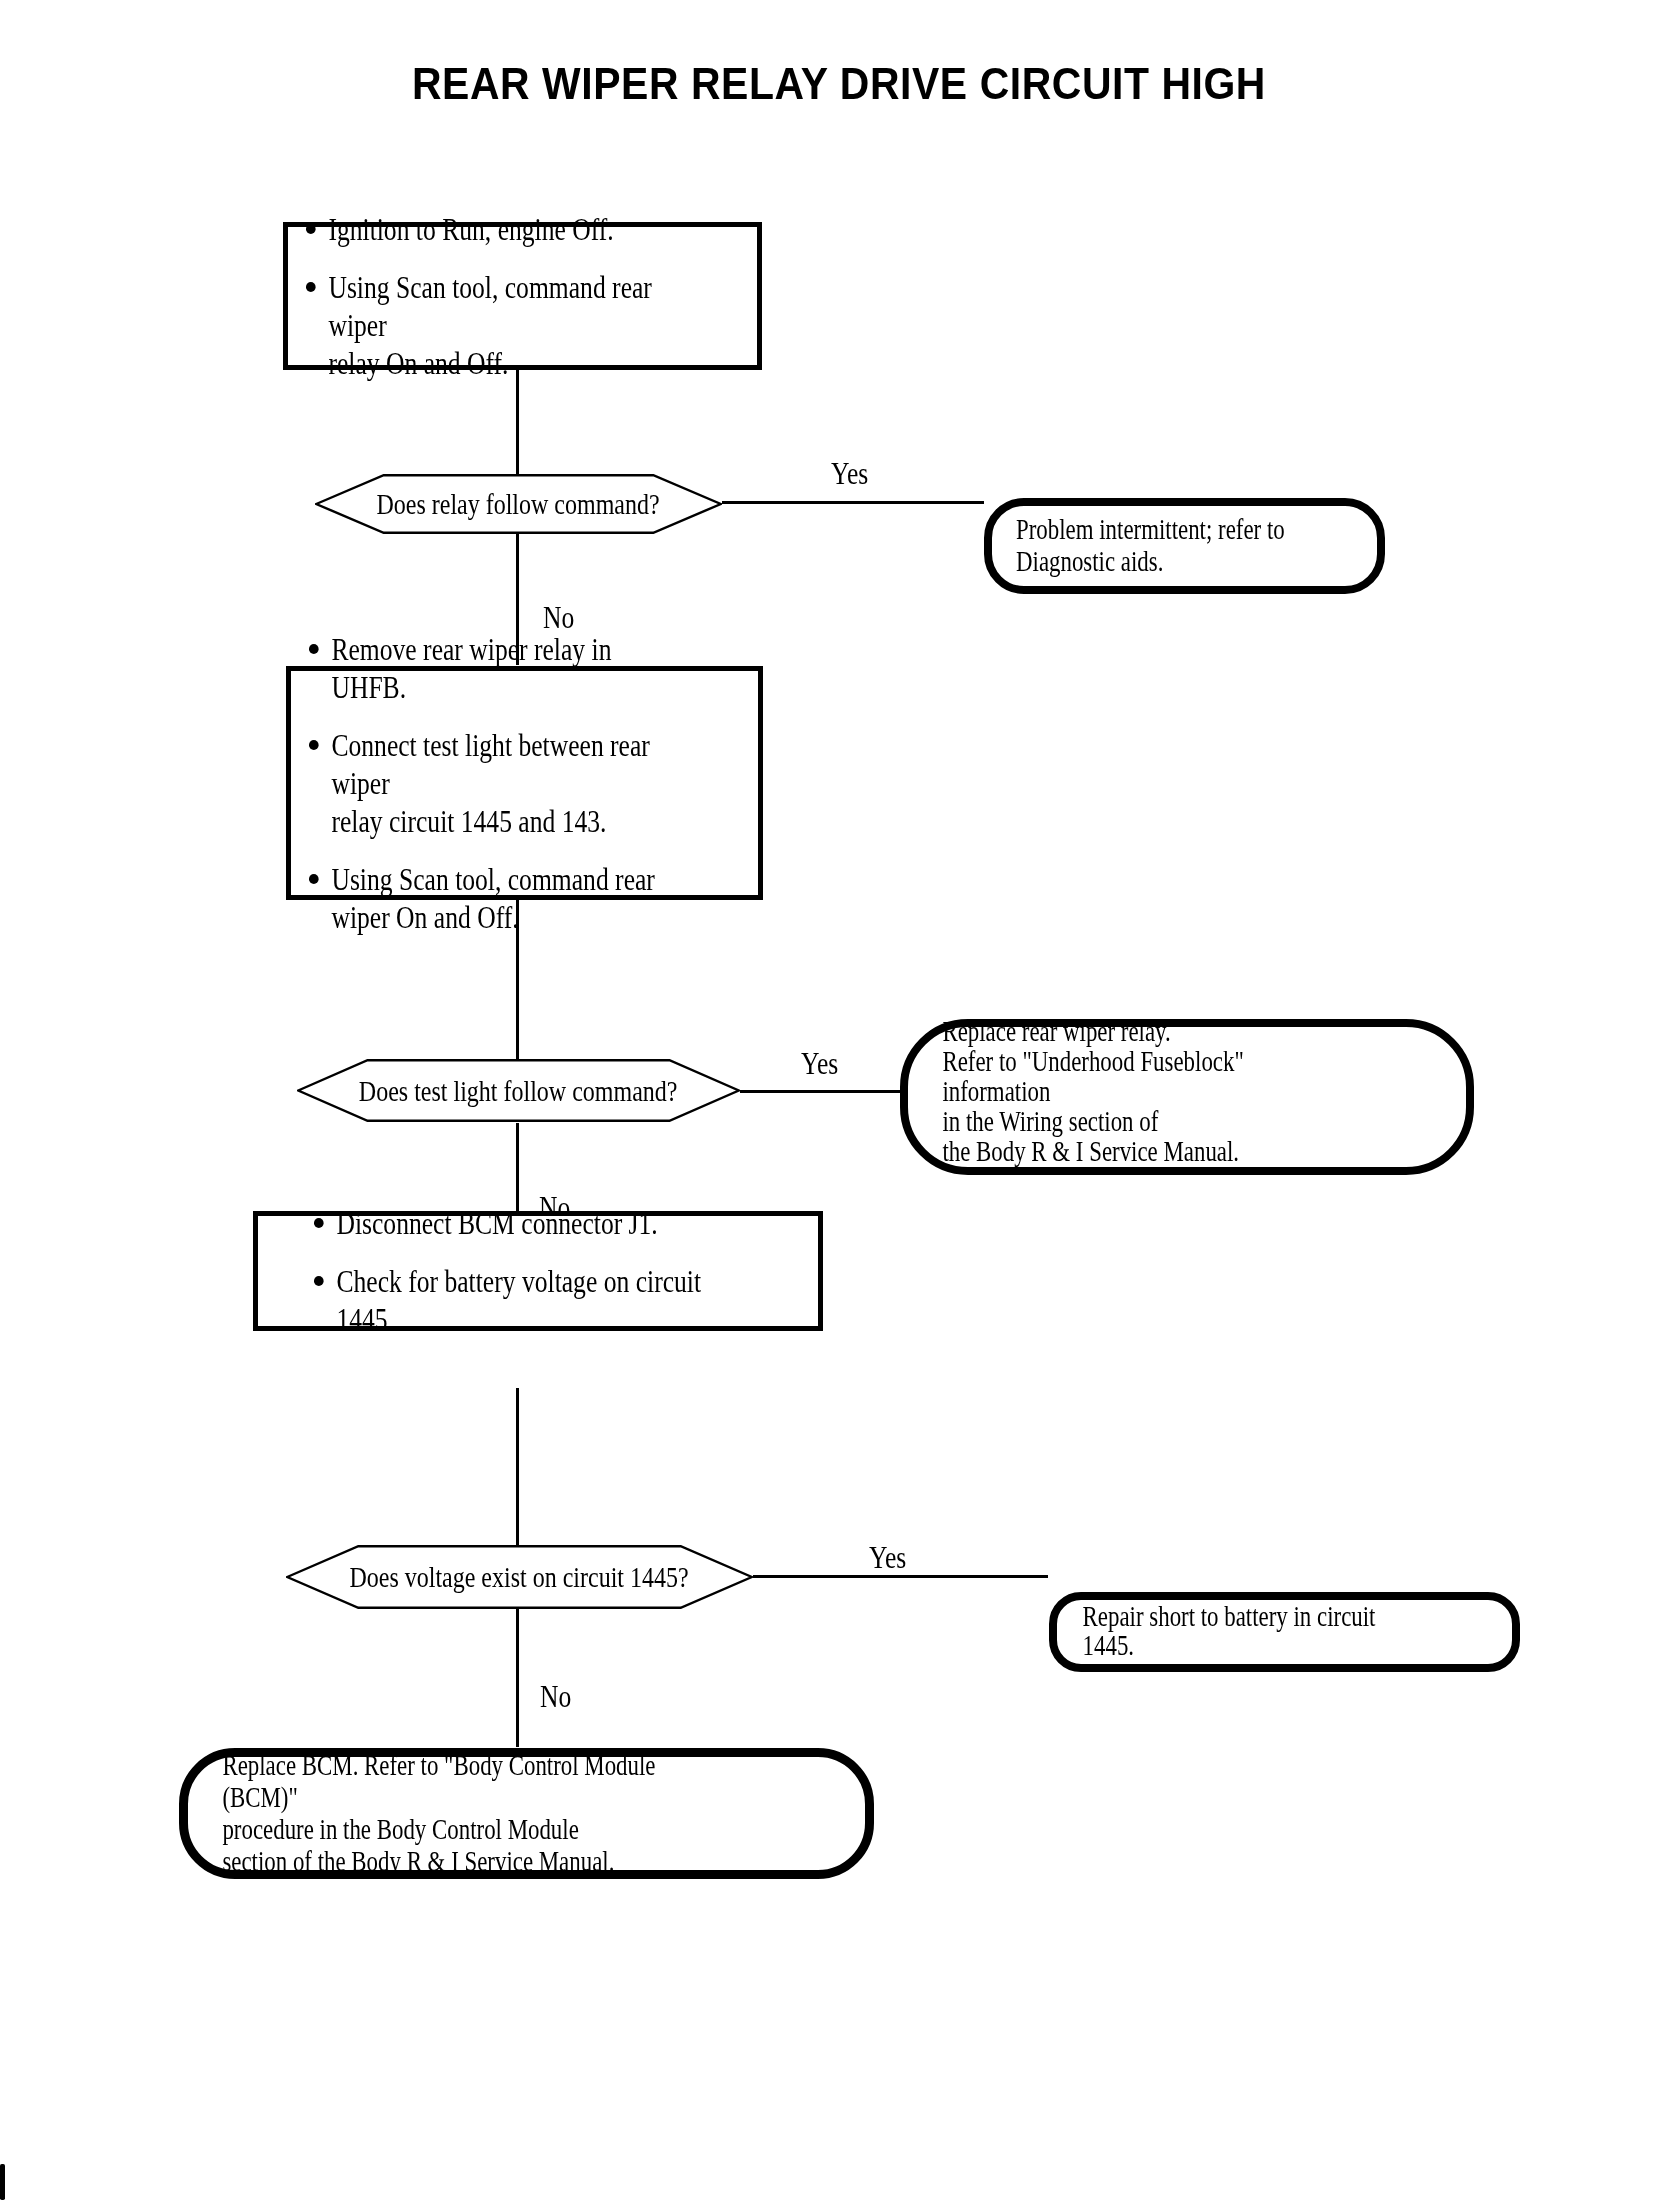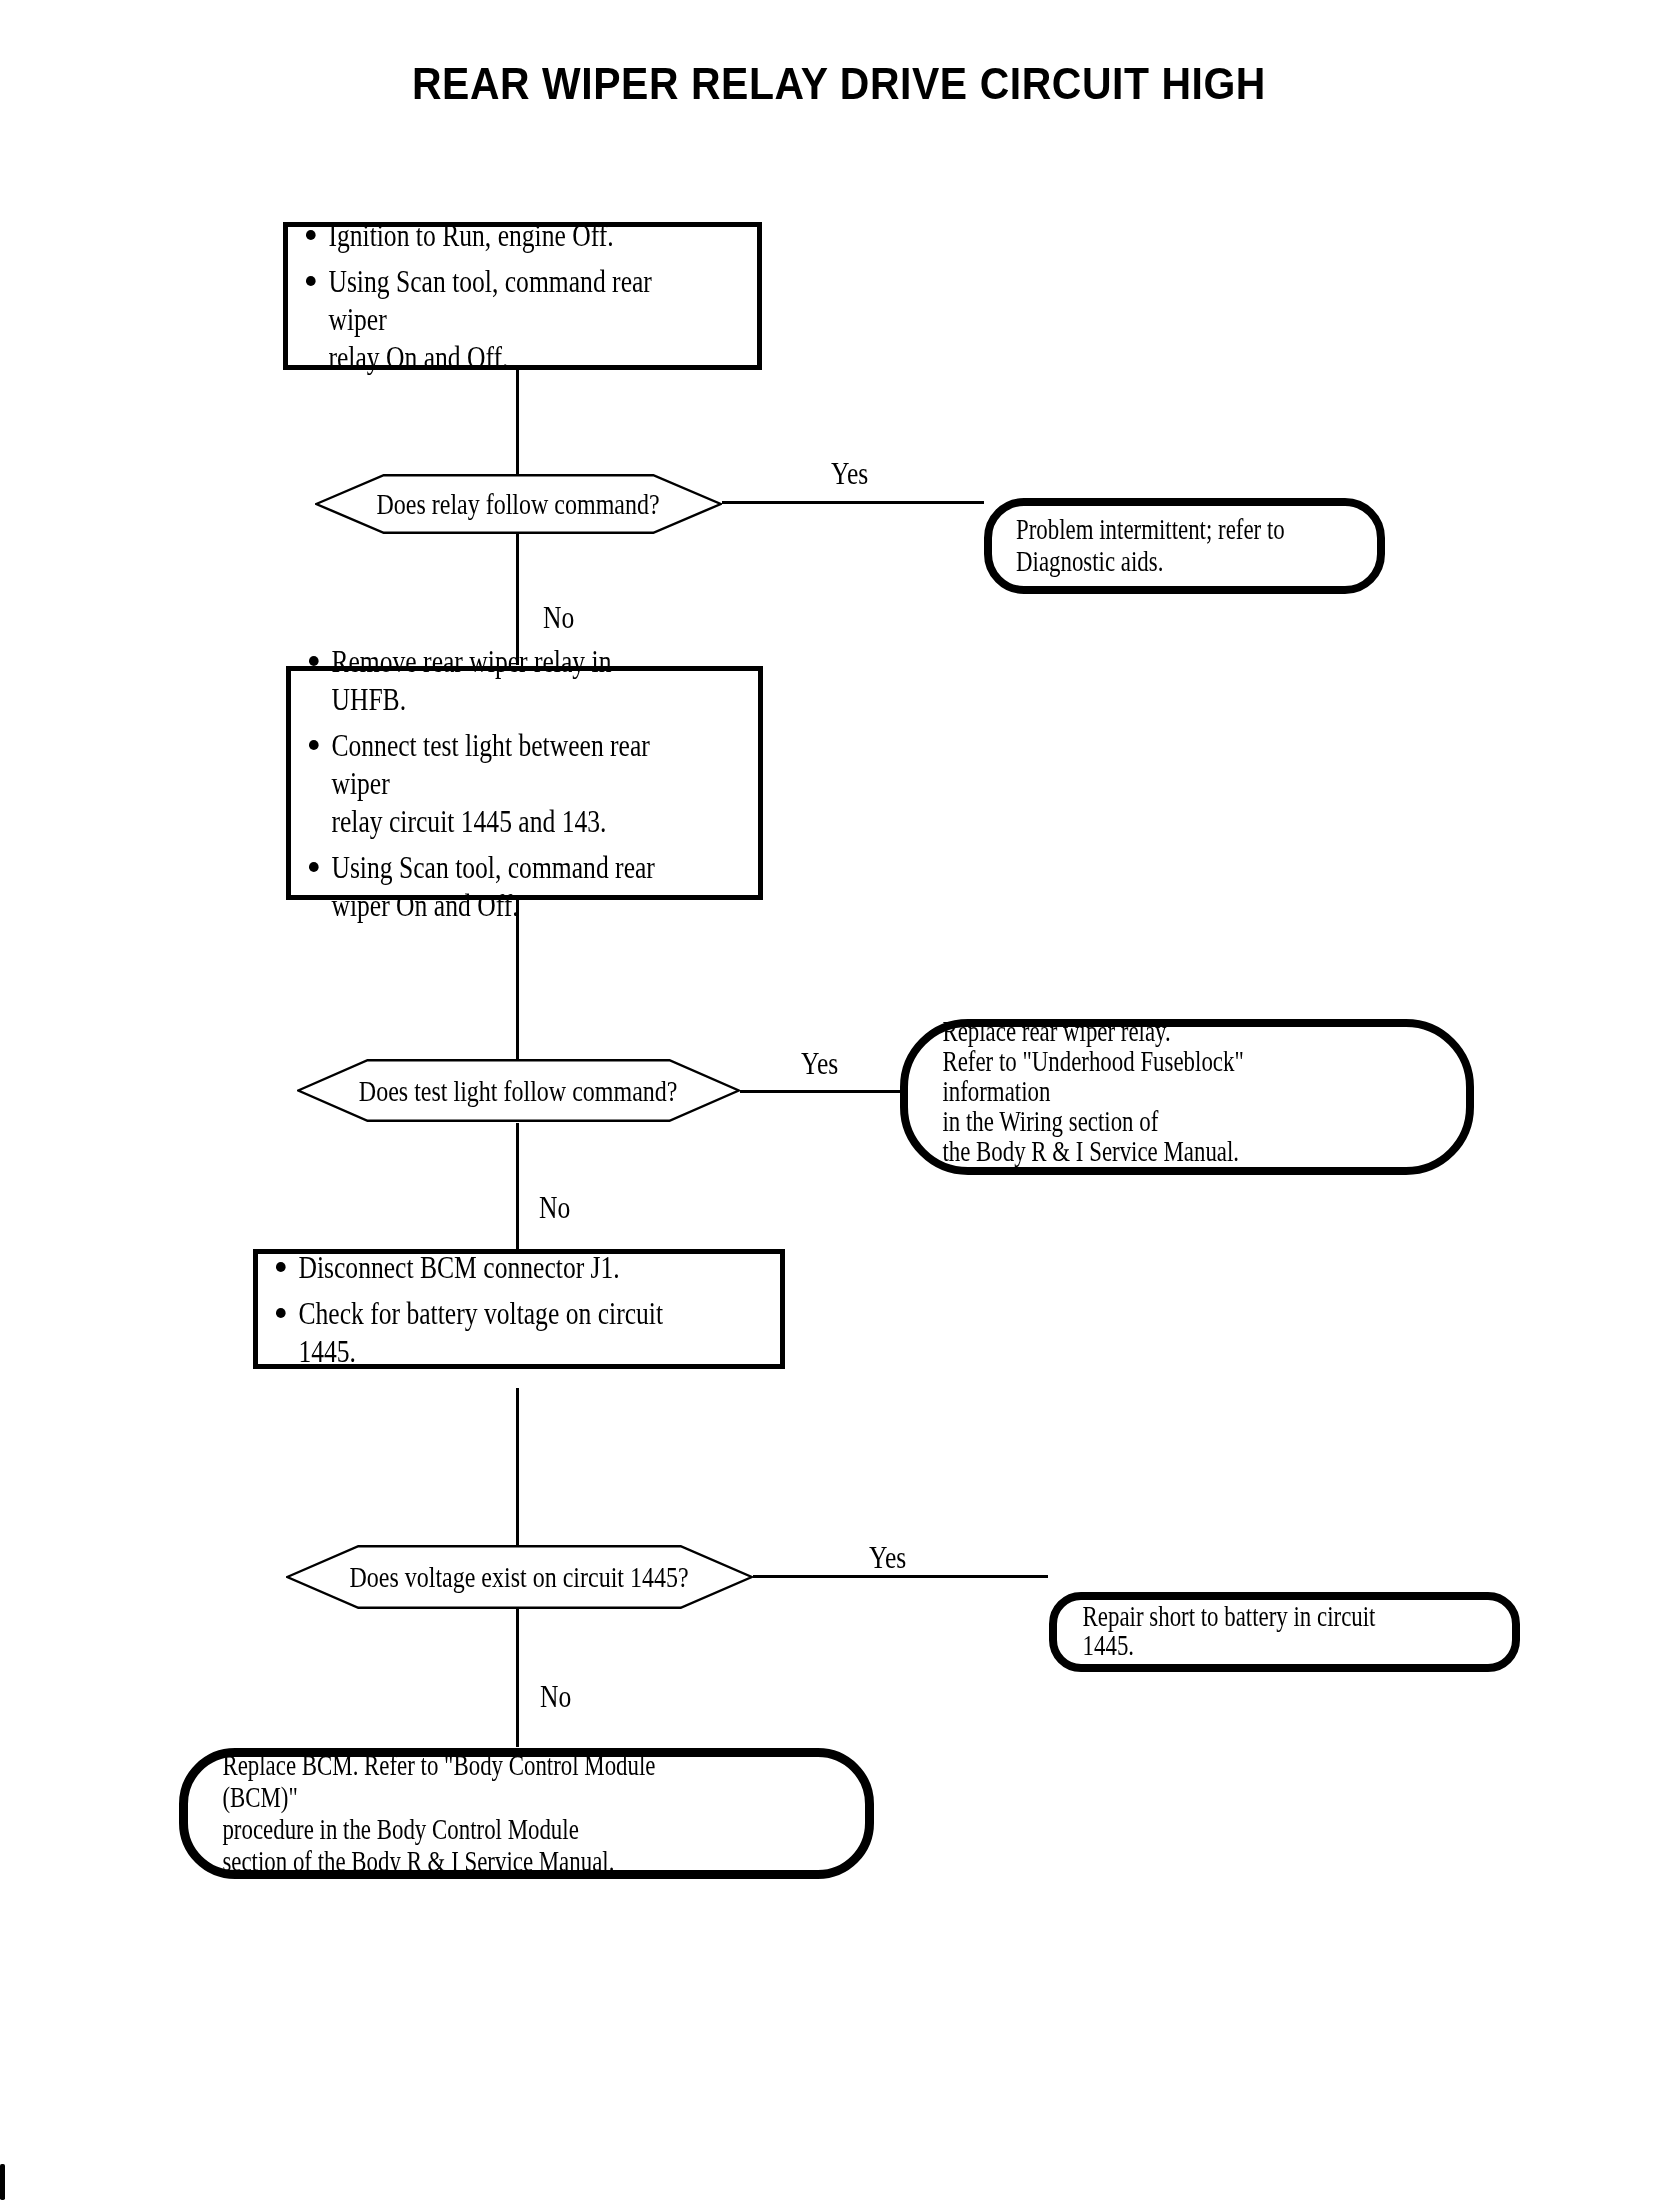--- a/index.html
+++ b/index.html
@@ -36,21 +36,21 @@
     position:absolute; font-size:32px; line-height:32px; white-space:nowrap;
   }
 
   
   .process {
     position:absolute; background:#fff; border:5.5px solid #000;
     display:flex; align-items:center;
   }
   .process ul {
     list-style:none; margin:0; padding:0 9.7px 0 18px;
-    display:flex; flex-direction:column; gap:8px; width:100%;
+    display:flex; flex-direction:column; gap:20px; width:100%;
   }
   .process li {
     position:relative; padding-left:28px;
     font-size:32px; line-height:38px; white-space:pre-line;
   }
   .process li::before {
     content:""; position:absolute; left:0; top:14px;
     width:12px; height:9.7px; border-radius:50%; background:#000;
   }
 
@@ -127,21 +127,21 @@
   <span class="q cond-c">Does test light follow command?</span>
 </div>
 
 <div class="rounded" style="left:900px;top:1019px;width:558px;height:140px;border-radius:68px;border-width:8.5px;align-items:flex-end;">
   <div class="txt cond" style="padding-left:43px;line-height:30px;">Replace rear wiper relay.
 Refer to "Underhood Fuseblock" information
 in the Wiring section of
 the Body R &amp; I Service Manual.</div>
 </div>
 
-<div class="process" style="left:253px;top:1249px;width:522px;height:110px;">
+<div class="process" style="left:253px;top:1211px;width:522px;height:110px;padding-left:38px;">
   <ul>
       <li class="cond">Disconnect BCM connector J1.</li>
       <li class="cond">Check for battery voltage on circuit 1445.</li>
     </ul>
 </div>
 
 <div class="hex" style="left:286px;top:1545px;width:467px;height:64px;">
   <svg viewBox="0 0 769 105" preserveAspectRatio="none">
     <polygon points="2,52.5 119,2 650,2 767,52.5 650,103 119,103" fill="#ffffff" stroke="#000000" stroke-width="4"></polygon>
   </svg>

